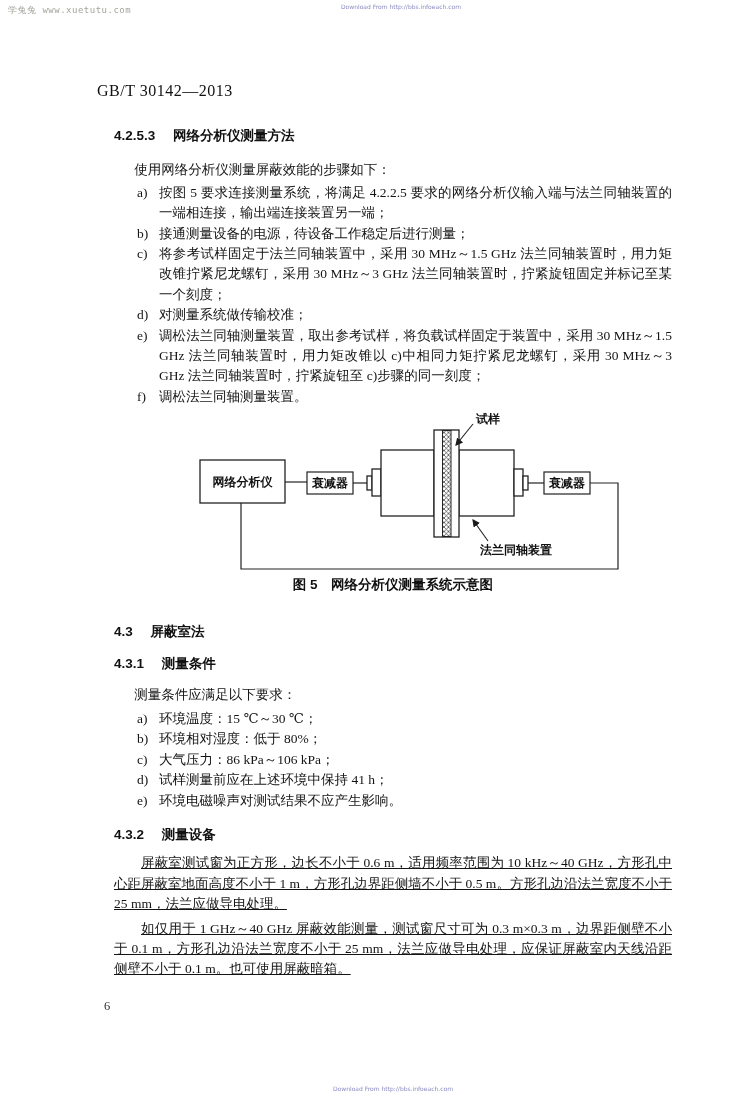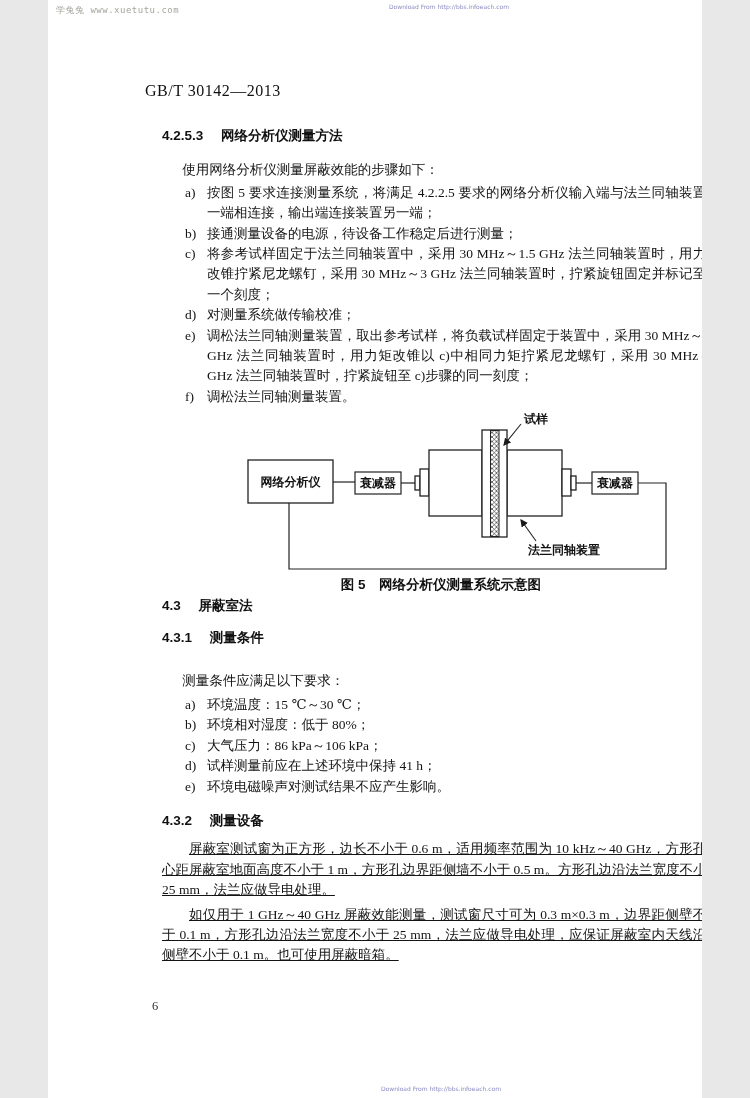--- a/index.html
+++ b/index.html
@@ -1,17 +1,17 @@
 <!DOCTYPE html>
 <html><head>
 <meta charset="utf-8">
 <style>
   html,body { margin:0; padding:0; background:#e8e8e8; }
   .page {
-    position:relative; width:654px; height:1098px; margin:0 auto;
+    position:relative; width:750px; height:1098px; margin:0 auto;
     background:#ffffff; overflow:hidden;
     font-family:"Liberation Serif","DejaVu Serif",serif;
     color:#141414;
   }
   .wm-top-left {
     position:absolute; left:8px; top:4px;
     font-family:"DejaVu Sans Mono",monospace;
     font-size:9px; color:#a6a69e; letter-spacing:0.5px;
   }
   .wm-purple {
@@ -35,23 +35,23 @@
   }
   .heading .h-num { margin-right:14px; }
   .para { text-align:justify; }
   .indent { text-indent:1.5em; }
   .indent2 { text-indent:2em;text-decoration:underline; }
   .step, .cond-item {
     position:relative; padding-left:45px; text-align:justify;
   }
   .step-label { position:absolute; left:23px; top:0; }
   .mt14 { margin-top:14px; } .mt12 { margin-top:12px; }
-  .mt10 { margin-top:22px; } .mt8 { margin-top:8px; }
+  .mt10 { margin-top:10px; } .mt8 { margin-top:8px; }
   .mt4 { margin-top:4px; }  .mt2 { margin-top:2px; }
-  .mt26 { }
+  .mt26 { margin-top:26px; }
   .figure-wrap { position:relative; height:168px; margin-top:0; }
   .figure-svg { position:absolute; left:33px; top:3px; }
   .fig-caption {
     text-align:center;
     font-family:"Liberation Sans","DejaVu Sans",sans-serif;
     font-weight:bold; font-size:13.5px; color:#111;
   }
   .svg-label {
     font-family:"Liberation Serif","DejaVu Serif",serif;
     font-size:12px; font-weight:600; fill:#111;

